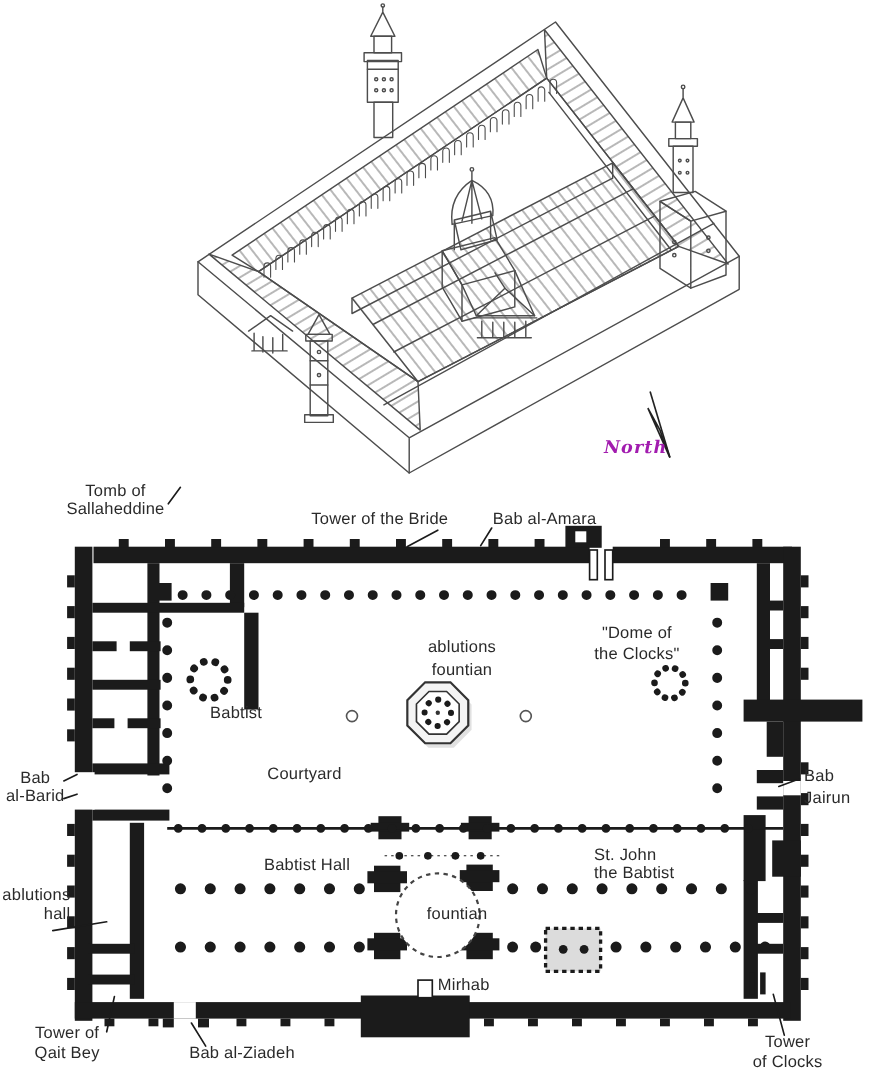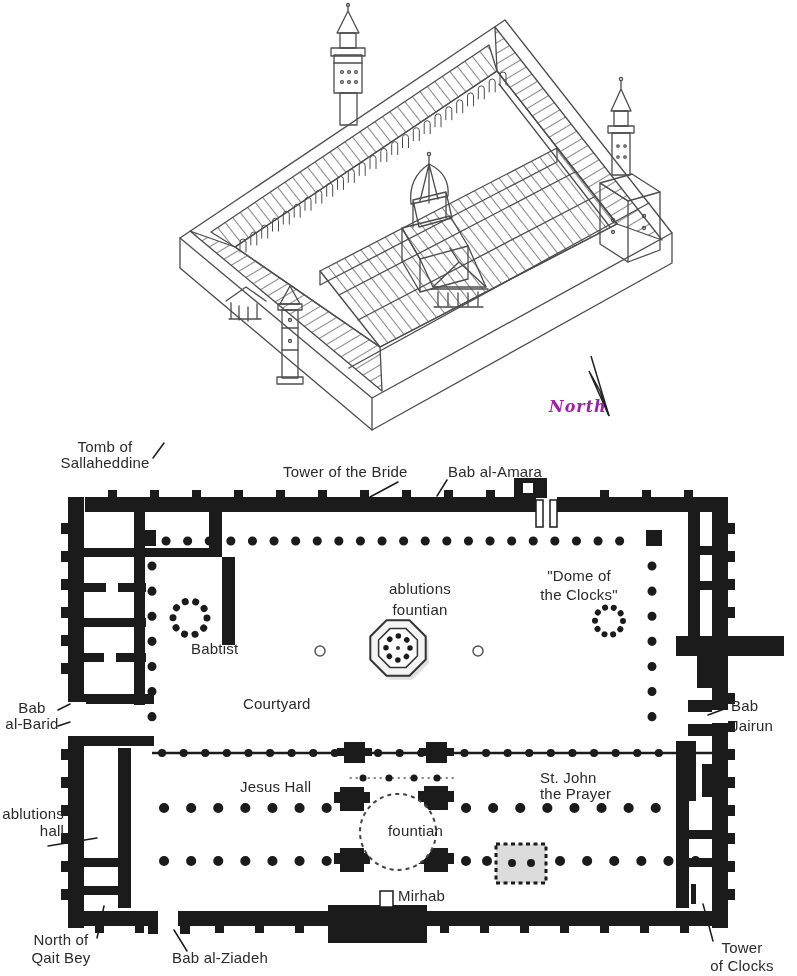--- a/index.html
+++ b/index.html
@@ -19,21 +19,21 @@
   #lbl-courtyard{left:243px;top:696px;}
   #lbl-barid{left:0px;top:700px;width:64px;line-height:16px;}
   #lbl-jairun{left:731px;top:696px;line-height:20px;}
   #lbl-prayerhall{left:240px;top:779px;}
   #lbl-transept{left:388px;top:823px;}
   #lbl-stjohn{left:540px;top:770px;line-height:16px;}
   #lbl-ablhall{left:0px;top:805px;width:64px;line-height:17px;}
   #lbl-mirhab{left:398px;top:888px;}
   #lbl-qaitbey{left:25px;top:931px;width:72px;line-height:18px;}
   #lbl-ziadeh{left:172px;top:950px;}
-  #lbl-jesus{left:706px;top:939px;width:72px;line-height:18px;}
+  #lbl-jesus{left:680px;top:939px;width:72px;line-height:18px;}
   #lbl-north{left:549px;top:399px;font-family:"DejaVu Serif",serif;
              font-style:italic;font-weight:600;font-size:16px;color:#a21caf;letter-spacing:1px;}
 </style>
 </head>
 <body>
 
 <div class="canvas">
 
 <svg class="art" width="797" height="976" viewBox="0 0 797 976">
   <defs>
@@ -367,33 +367,33 @@
 <div class="lbl" id="lbl-treasury">Babtist</div>
 <div class="lbl" id="lbl-courtyard">Courtyard</div>
 <div class="lbl c" id="lbl-barid">
   <span>Bab</span><br>
   <span>al-Barid</span>
 </div>
 <div class="lbl" id="lbl-jairun">
   <span>Bab</span><br>
   <span>Jairun</span>
 </div>
-<div class="lbl" id="lbl-prayerhall">Jesus Hall</div>
+<div class="lbl" id="lbl-prayerhall">Babtist Hall</div>
 <div class="lbl" id="lbl-transept">fountian</div>
 <div class="lbl" id="lbl-stjohn">
   <span>St. John</span><br>
-  <span>the Prayer</span>
+  <span>the Babtist</span>
 </div>
 <div class="lbl r" id="lbl-ablhall">
   <span>ablutions</span><br>
   <span>hall</span>
 </div>
 <div class="lbl" id="lbl-mirhab">Mirhab</div>
 <div class="lbl c" id="lbl-qaitbey">
-  <span>North of</span><br>
+  <span>Tower of</span><br>
   <span>Qait Bey</span>
 </div>
 <div class="lbl" id="lbl-ziadeh">Bab al-Ziadeh</div>
 <div class="lbl c" id="lbl-jesus">
   <span>Tower</span><br>
   <span>of Clocks</span>
 </div>
 <div class="lbl" id="lbl-north">North</div>
 
 </div>

